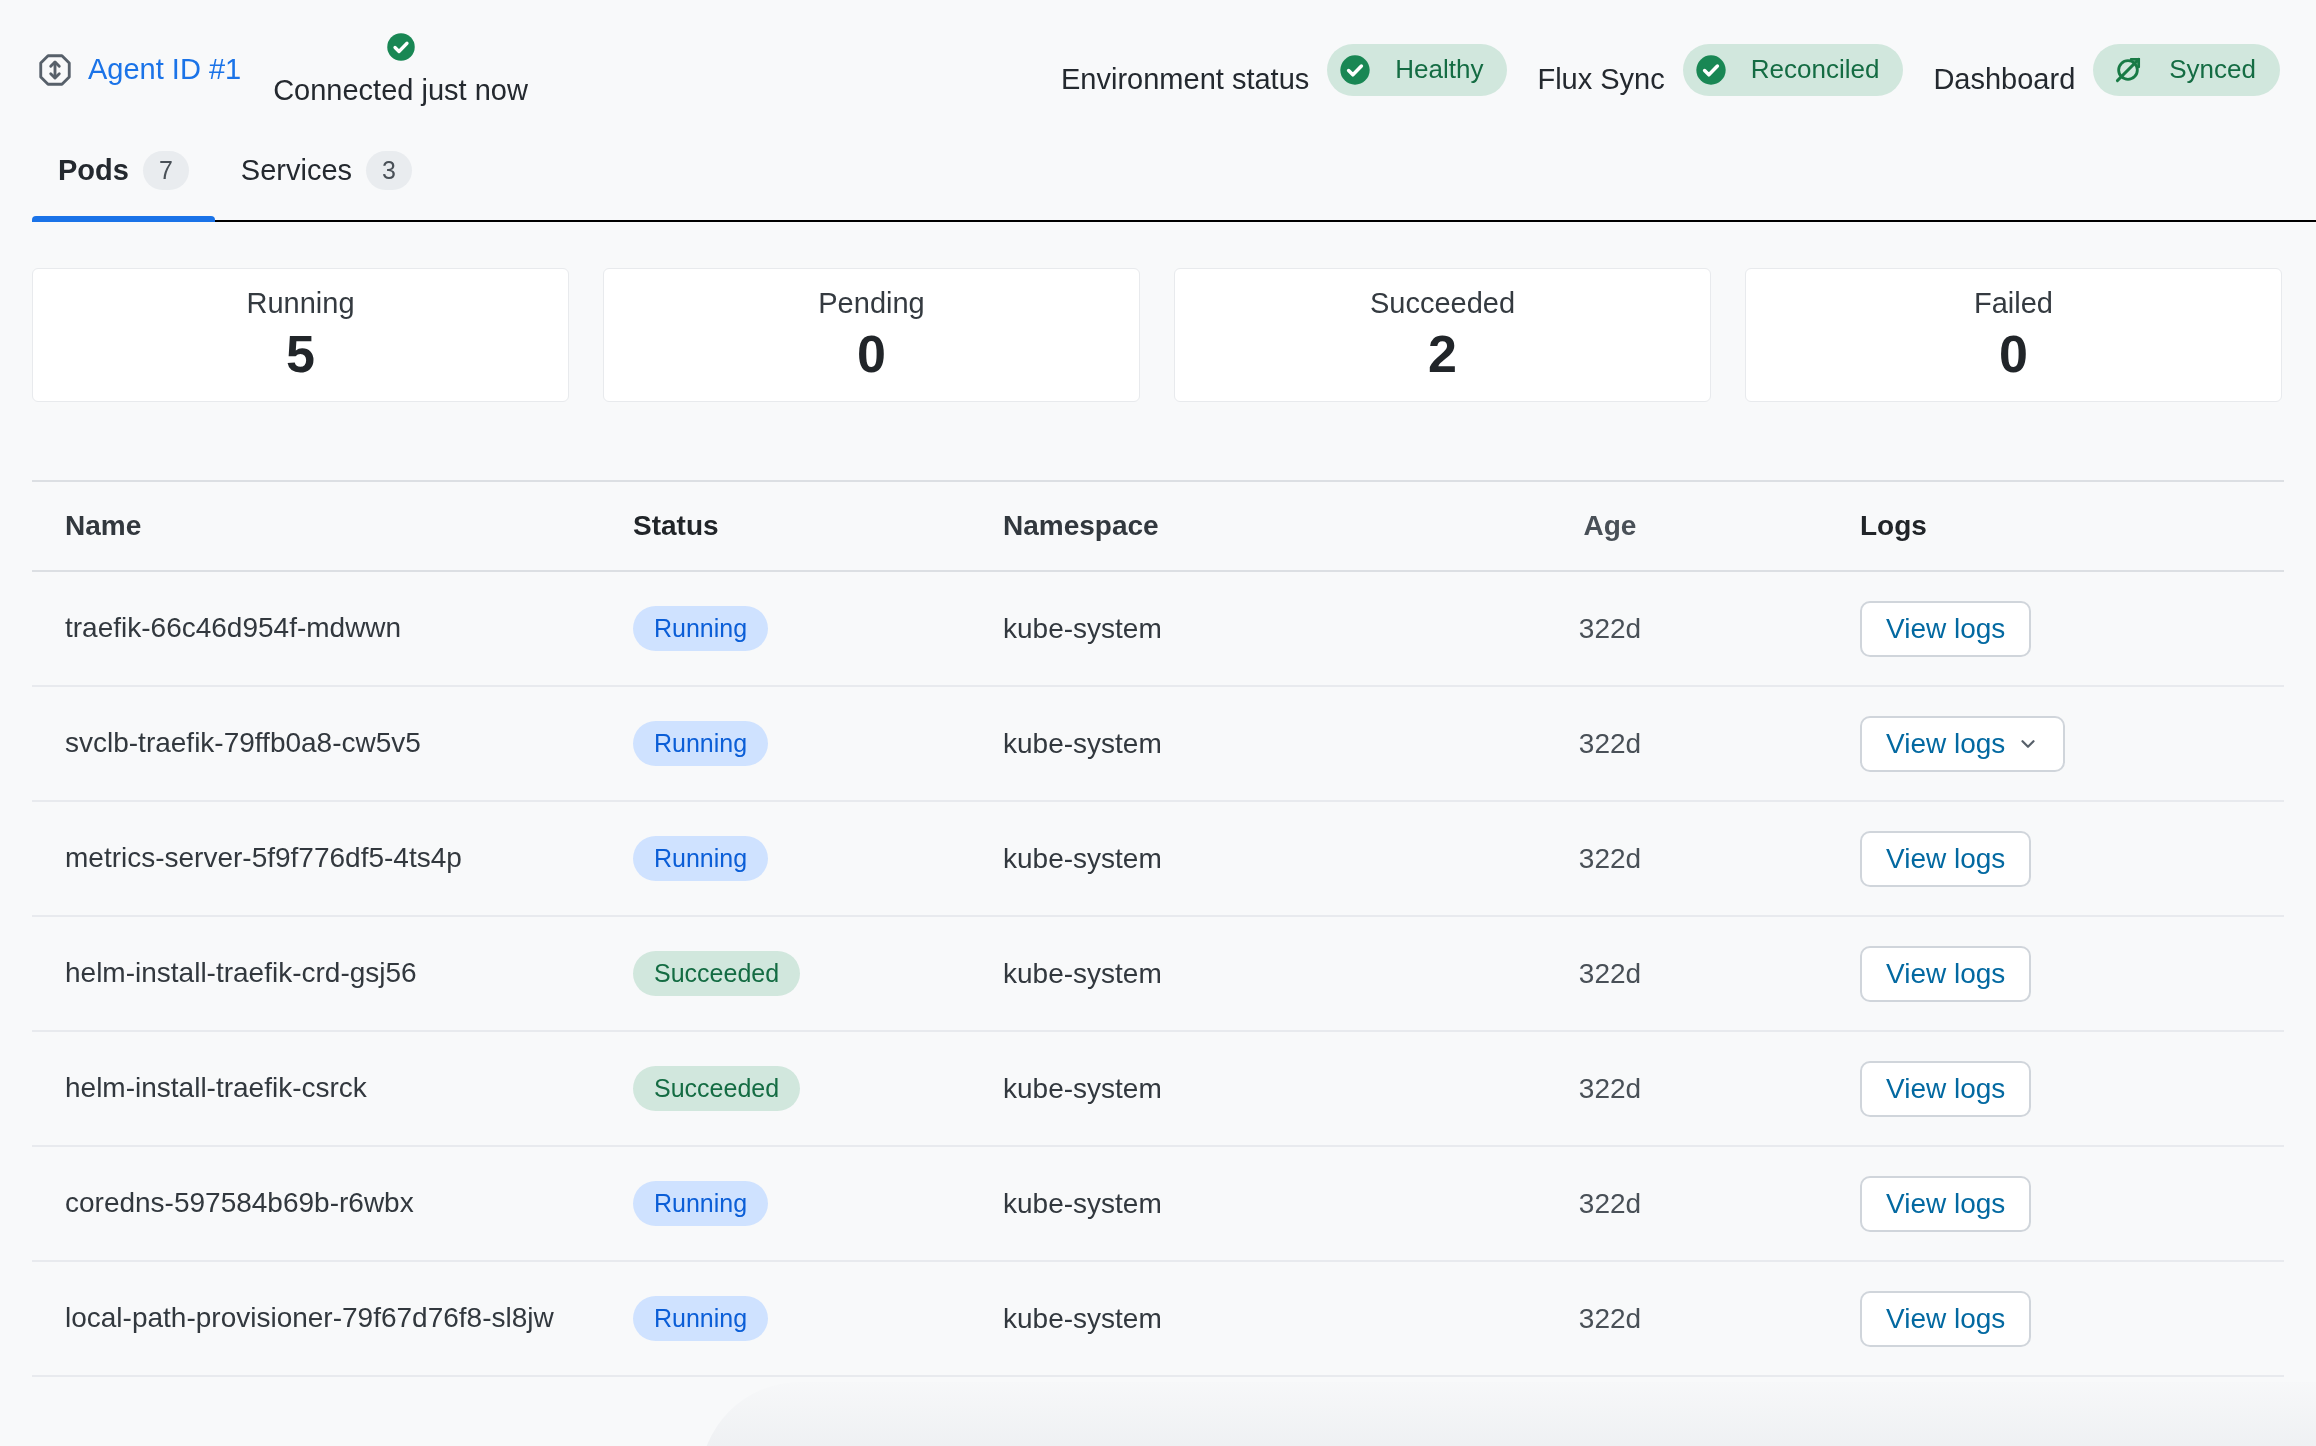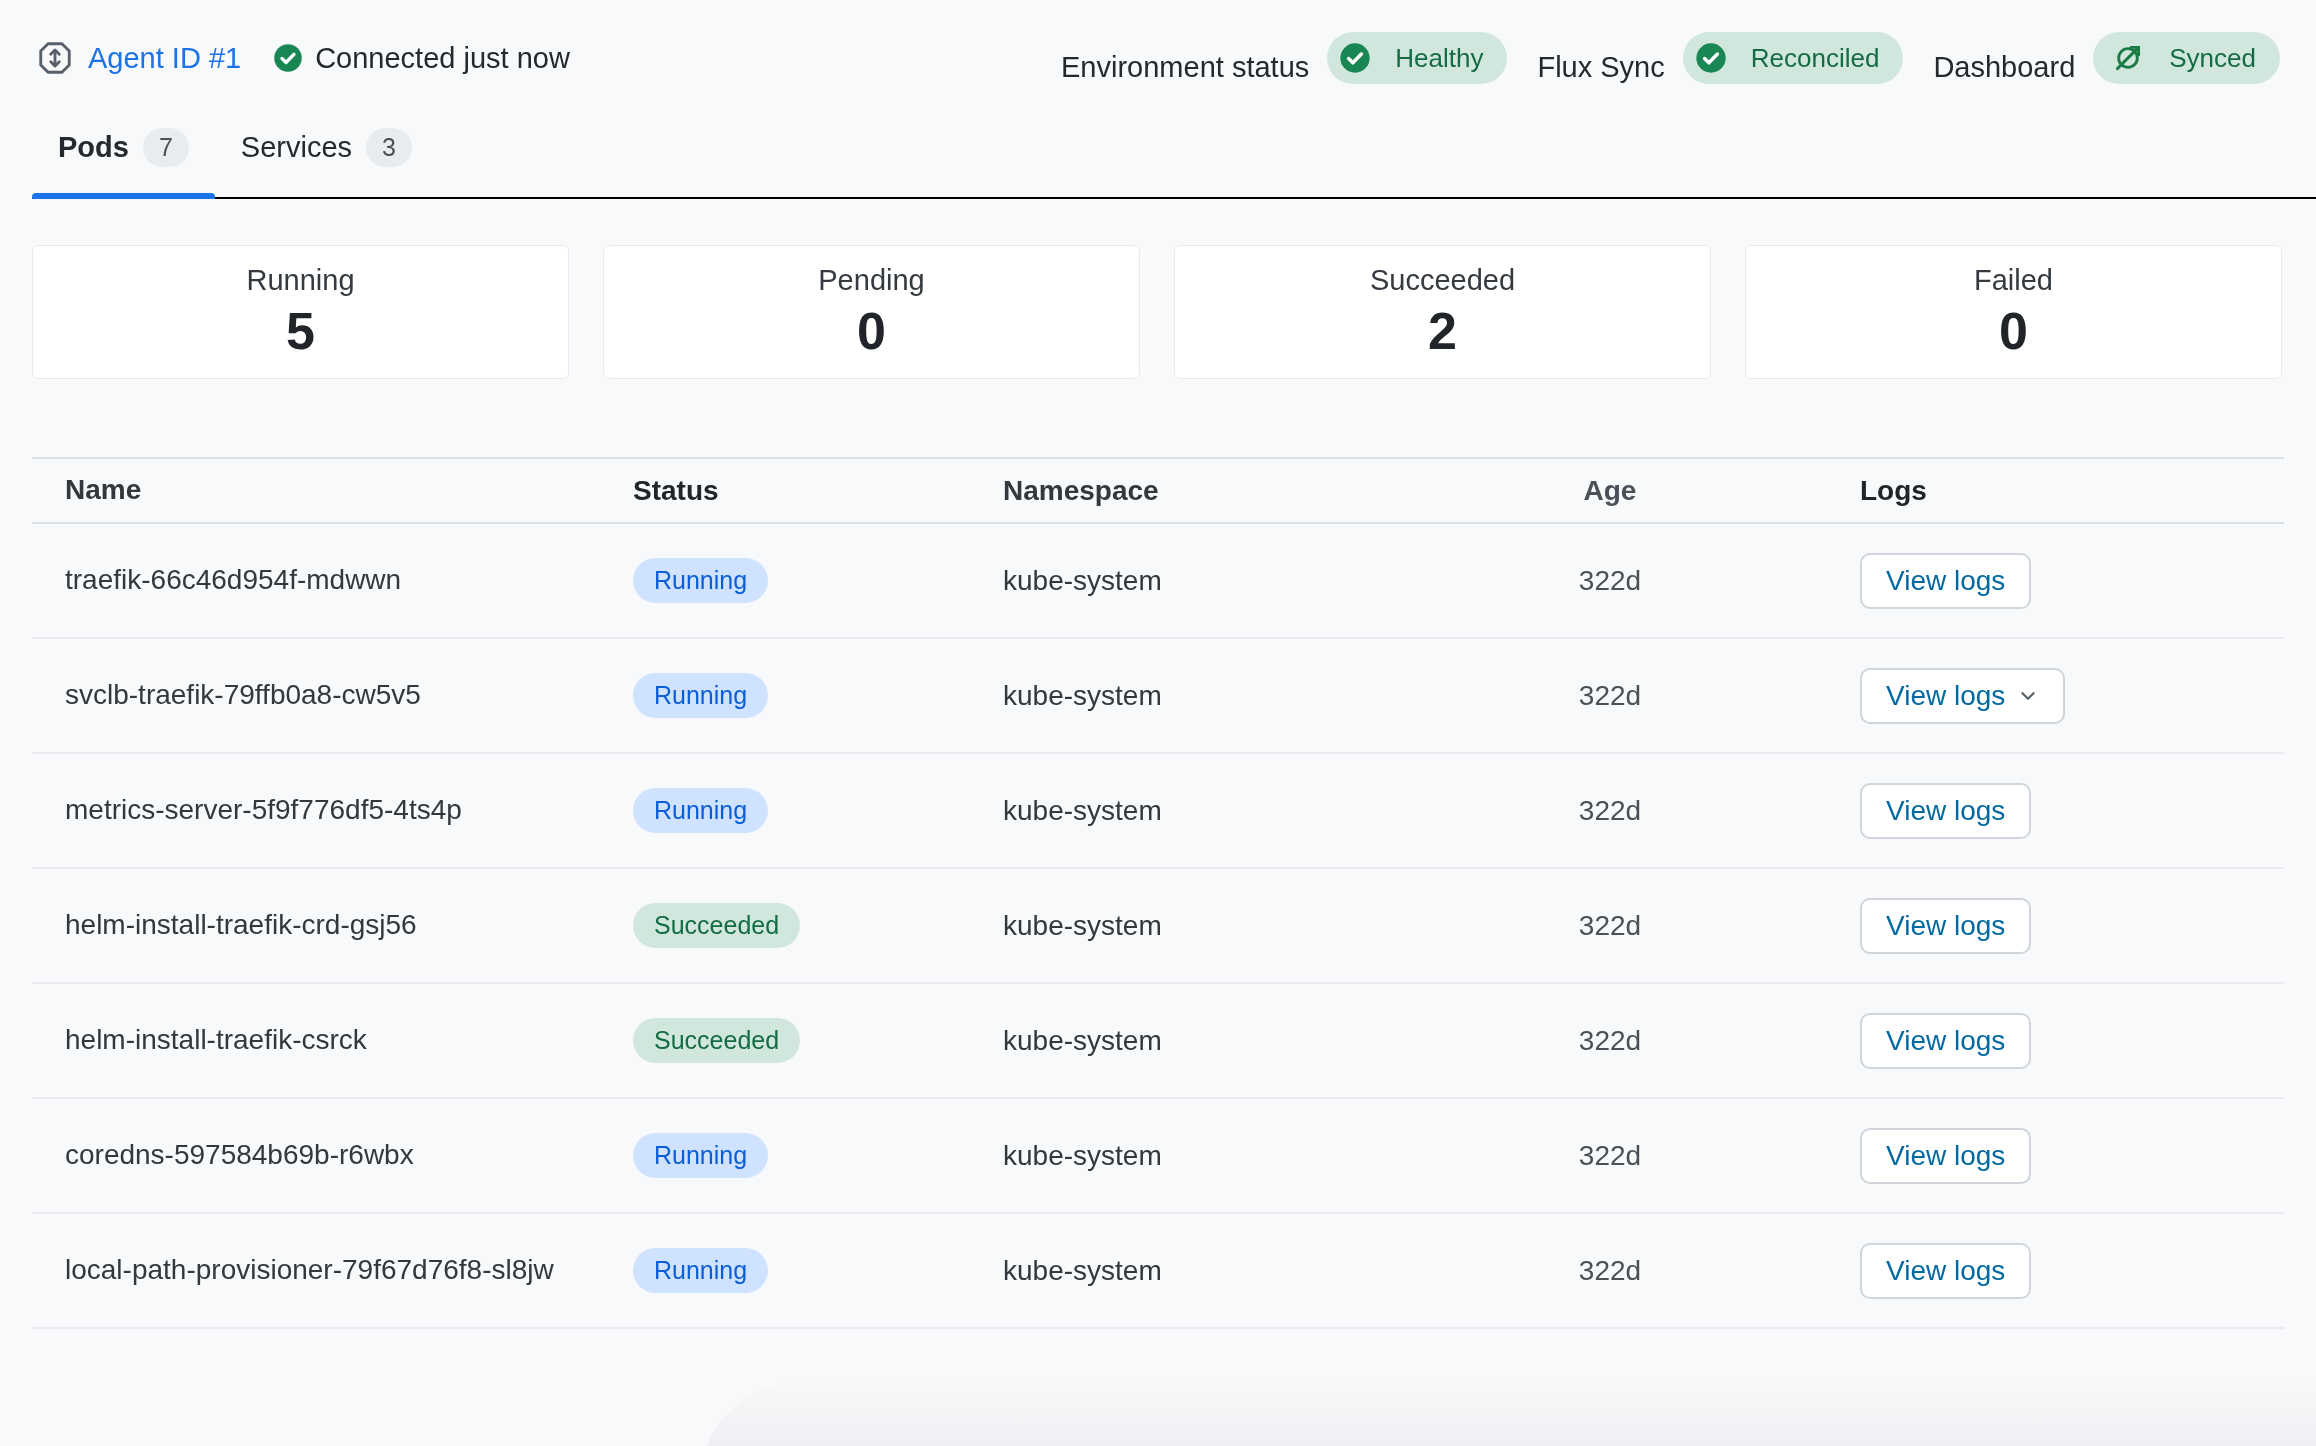--- a/index.html
+++ b/index.html
@@ -12,21 +12,21 @@
     overflow:hidden;
   }
   
   .topbar {
     display:flex; justify-content:space-between; align-items:center;
     padding:32px 36px 0 36px;
   }
   .topbar-left { display:flex; align-items:center; gap:14px; }
   .agent-icon svg { width:38px; height:38px; display:block; }
   .agent-link { font-size:29px; color:#1a73e8; text-decoration:none; }
-  .conn-group { display:flex; align-items:center; gap:12px; margin-left:18px; }
+  .conn-group { display:flex; align-items:center; gap:12px; margin-left:18px;flex-direction:column; }
   .check-circle { width:30px; height:30px; display:block; }
   .conn-text { font-size:29px; color:#24292f; }
   .topbar-right { display:flex; align-items:center; gap:30px; }
   .status-group { display:flex; align-items:flex-end; gap:18px; }
   .status-label { font-size:29px; color:#24292f; }
   .pill-badge {
     display:flex; align-items:center; gap:24px;
     background:#d1e7dd; color:#146c43;
     border-radius:28px; height:52px; padding:0 24px 0 12px;
     font-size:26px;
@@ -61,21 +61,21 @@
   }
   .card-label { font-size:29px; color:#343a40; }
   .card-value { font-size:52px; font-weight:bold; color:#212529; margin-top:4px; }
   
   .table { margin:78px 32px 0 32px; border-top:2px solid #dcdfe3; }
   .trow, .thead {
     display:grid;
     grid-template-columns:568px 370px 560px 160px 1fr;
     align-items:center;
   }
-  .thead { height:65px; border-bottom:2px solid #dcdfe3; font-weight:bold; font-size:28px; color:#212529; }
+  .thead { height:90px; border-bottom:2px solid #dcdfe3; font-weight:bold; font-size:28px; color:#212529; }
   .trow { min-height:115px; padding:18px 0; border-bottom:2px solid #e8eaee; }
   .cell-name { padding-left:33px; font-size:28px; color:#32383e; line-height:1.45; word-break:break-word; }
   .cell-status { padding-left:33px; }
   .cell-ns { padding-left:33px; font-size:28px; color:#32383e; }
   .cell-age { text-align:center; font-size:28px; color:#495057; }
   .cell-logs { padding-left:170px; }
   .status-badge {
     display:inline-block; font-size:25px; padding:8px 21px; border-radius:24px;
   }
   .status-badge.blue { background:#cfe2ff; color:#0b5ed7; }

